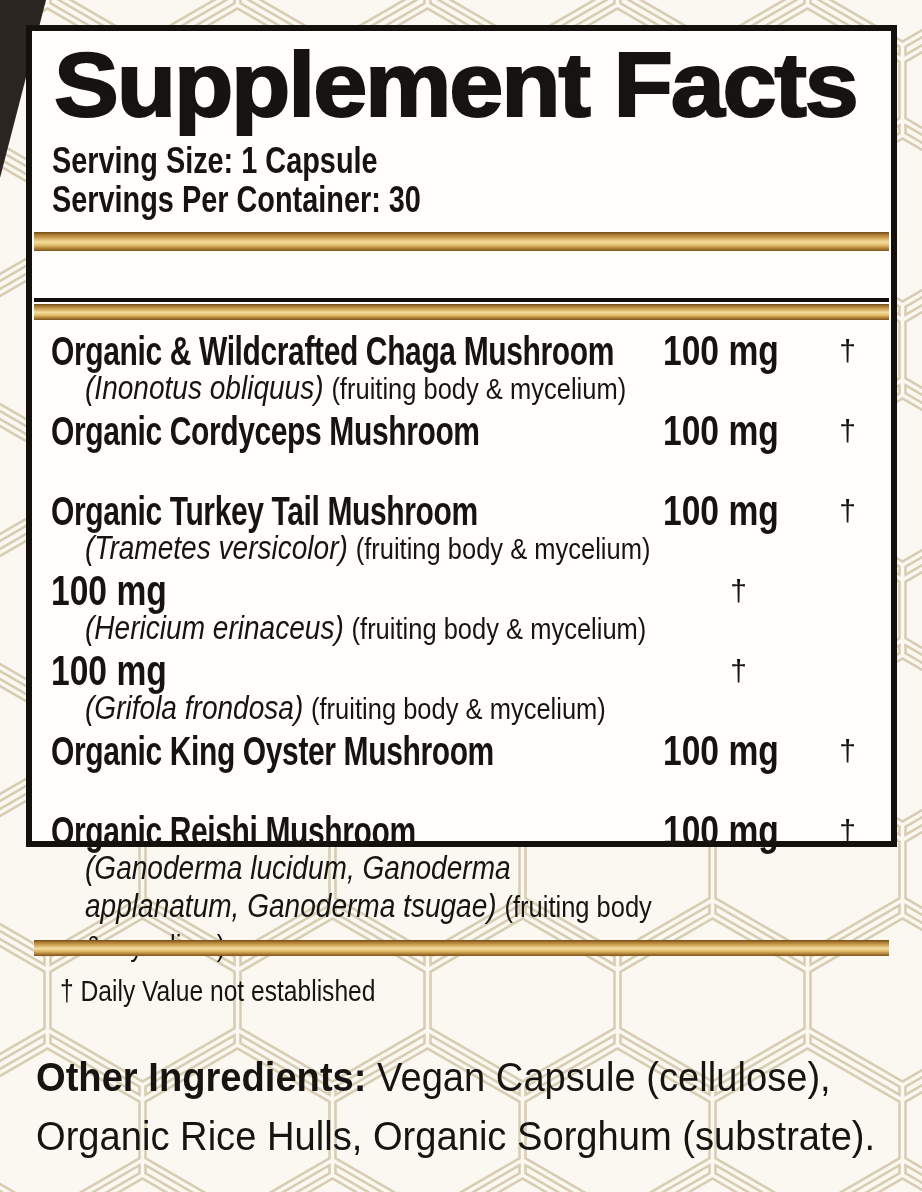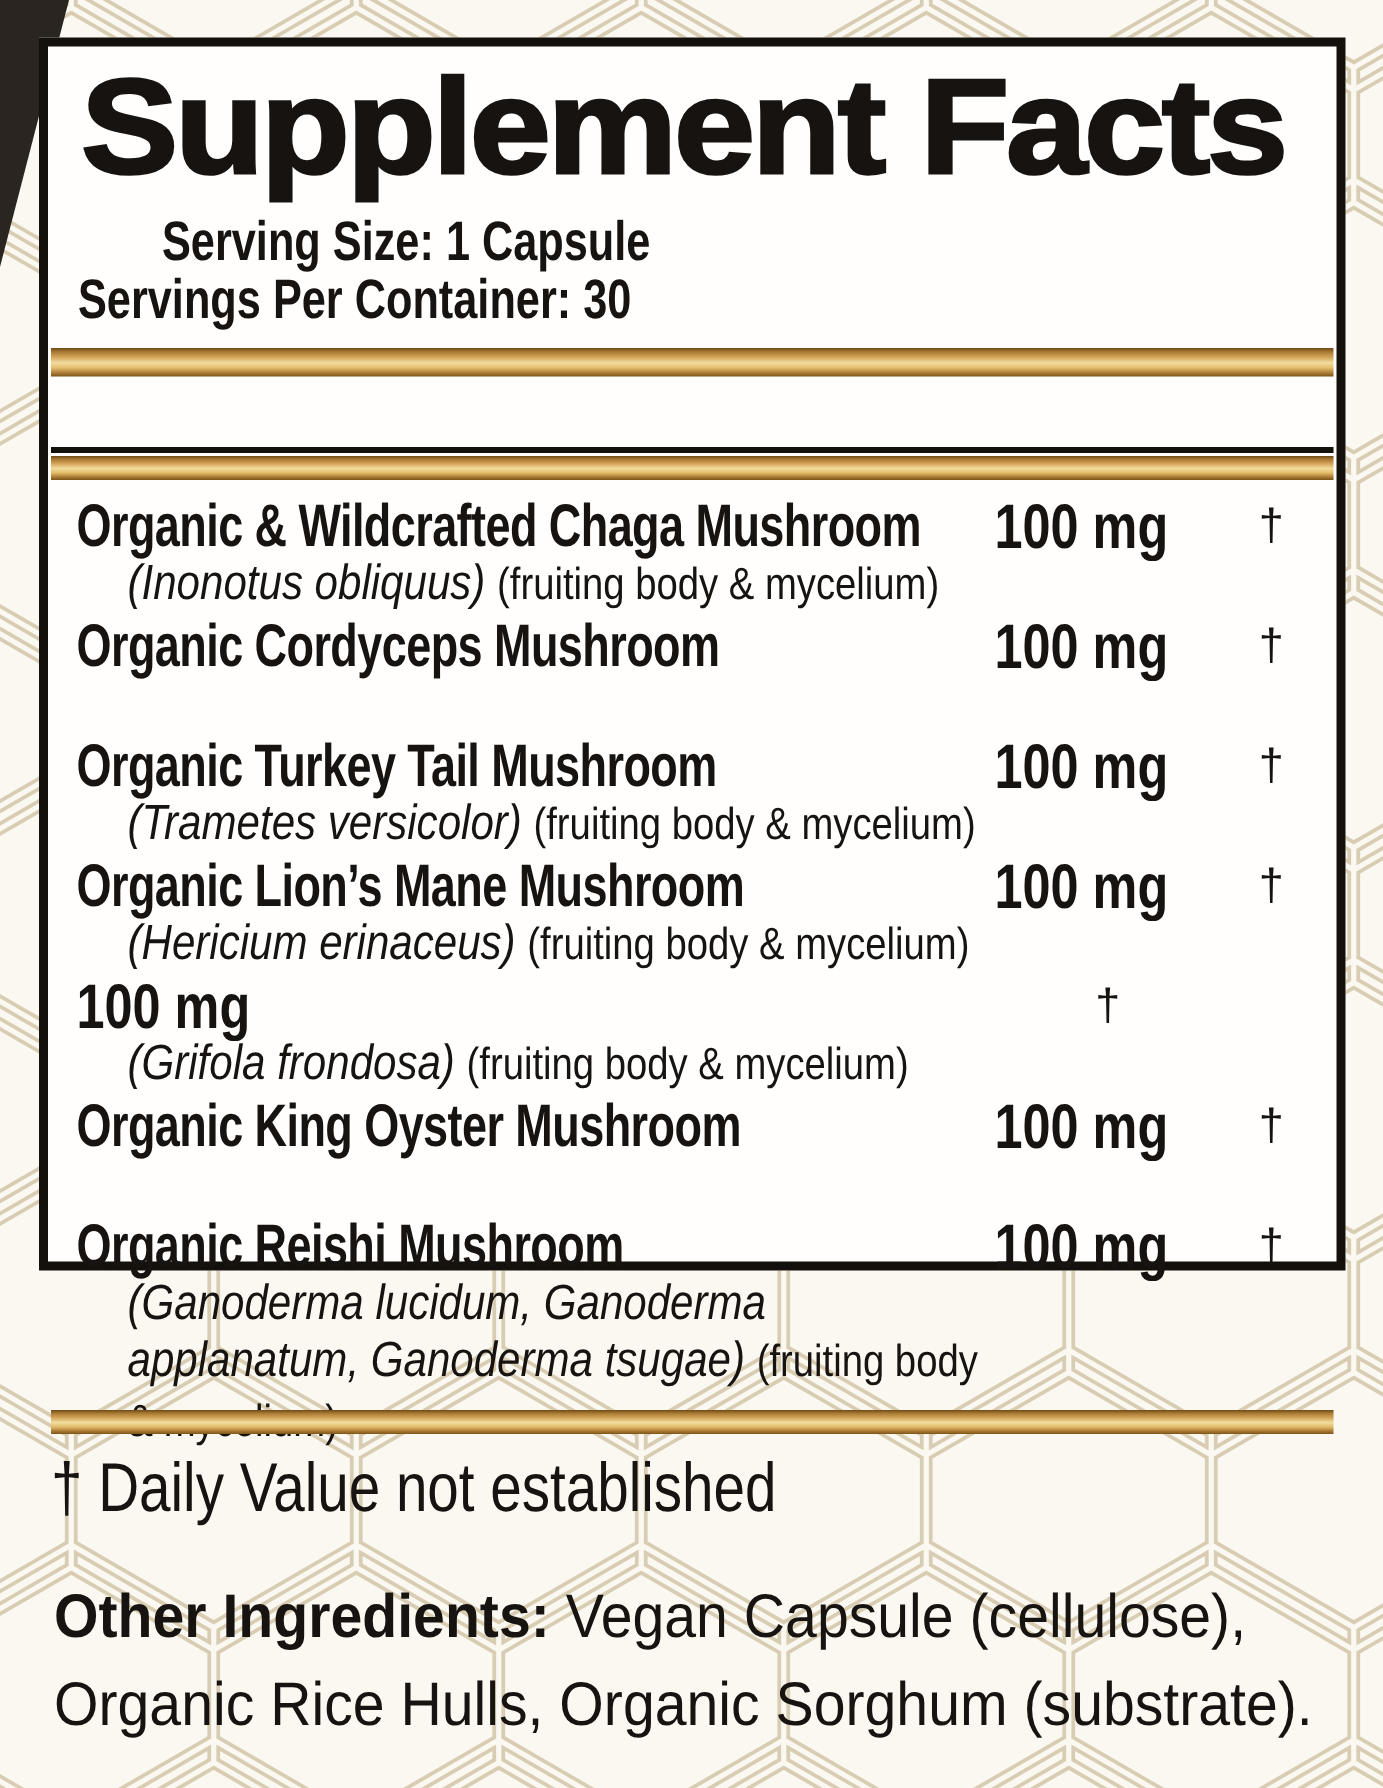--- a/index.html
+++ b/index.html
@@ -17,21 +17,21 @@
 
   
   .sq  { display:inline-block; white-space:nowrap; transform-origin:0 50%; }
   .sqr { display:inline-block; white-space:nowrap; transform-origin:100% 50%; }
 
   .fb-title { position:absolute; left:22px; top:2px; line-height:104px;
     font-size:90px; font-weight:bold; letter-spacing:-2px;
     -webkit-text-stroke:2px #171310; }
   .fb-title .sq { transform:scaleX(1.08); }
 
-  .fb-serving { position:absolute; left:20px; top:110px; font-size:37px; font-weight:bold; line-height:39px;text-align:right; }
+  .fb-serving { position:absolute; left:20px; top:110px; font-size:37px; font-weight:bold; line-height:39px; }
   .fb-serving .sq { transform:scaleX(0.78); }
 
   .gold-bar { position:absolute; left:2px; right:2px; height:17px;
     background:linear-gradient(180deg,#6e4a15 0%,#a97a33 14%,#d3a558 32%,#f1dc9e 52%,#e3bd6a 70%,#a97934 88%,#7c5518 100%); }
   .bar-1 { top:201px; height:19px; }
   .bar-2 { top:273px; height:16px; }
   .bar-3 { top:909px; height:16px; }
   .header-rule { position:absolute; left:2px; right:2px; top:267px; height:4px; background:#14110d; }
 
   .fb-header { position:absolute; left:0; right:14px; top:222px; height:44px;
@@ -47,21 +47,21 @@
   .iname .sq { transform:scaleX(0.75); letter-spacing:-0.5px; }
   .iamt { font-size:42px; font-weight:bold; }
   .iamt .sq { transform:scaleX(0.80); }
   .idv { font-size:30px; text-align:center; padding-left:30px; }
   .sub { padding-left:34px; line-height:38px; font-size:33px; }
   .sub .sq-wrap { display:inline-block; width:680px; white-space:normal;
     transform:scaleX(0.85); transform-origin:0 0; }
   .latin { font-style:italic; }
   .note { font-size:30px; }
 
-  .fb-footnote { position:absolute; left:2px; top:938px; font-size:46px; line-height:44px; }
+  .fb-footnote { position:absolute; left:28px; top:938px; font-size:30px; line-height:44px; }
   .fb-footnote .sq { transform:scaleX(0.82); }
 
   .other-ing { position:absolute; left:36px; top:1048px; z-index:2;
     font-size:41px; line-height:59px; }
   .other-ing .sq-wrap { display:inline-block; width:910px; white-space:normal;
     transform:scaleX(0.93); transform-origin:0 0; }
   .other-ing .lead { font-weight:bold; }
 </style>
 </head>
 <body>
@@ -139,21 +139,20 @@
         <div class="rtop">
           <div class="iname"><span class="sq">Organic Turkey Tail Mushroom</span></div>
           <div class="iamt"><span class="sq">100 mg</span></div>
           <div class="idv">†</div>
         </div>
         <div class="sub"><span class="sq-wrap"><span class="latin">(Trametes versicolor)</span> <span class="note">(fruiting body &amp; mycelium)</span></span></div>
       </div>
 
       <div class="row">
         <div class="rtop">
-          <div class="iname"><span class="sq">Organic Lion’s Mane Mushroom</span></div>
           <div class="iamt"><span class="sq">100 mg</span></div>
           <div class="idv">†</div>
         </div>
         <div class="sub"><span class="sq-wrap"><span class="latin">(Hericium erinaceus)</span> <span class="note">(fruiting body &amp; mycelium)</span></span></div>
       </div>
 
       <div class="row">
         <div class="rtop">
           <div class="iamt"><span class="sq">100 mg</span></div>
           <div class="idv">†</div>

